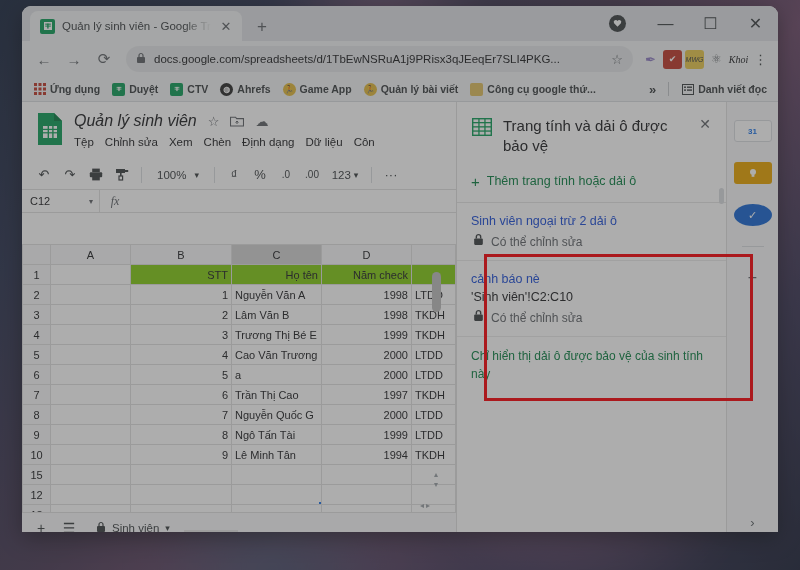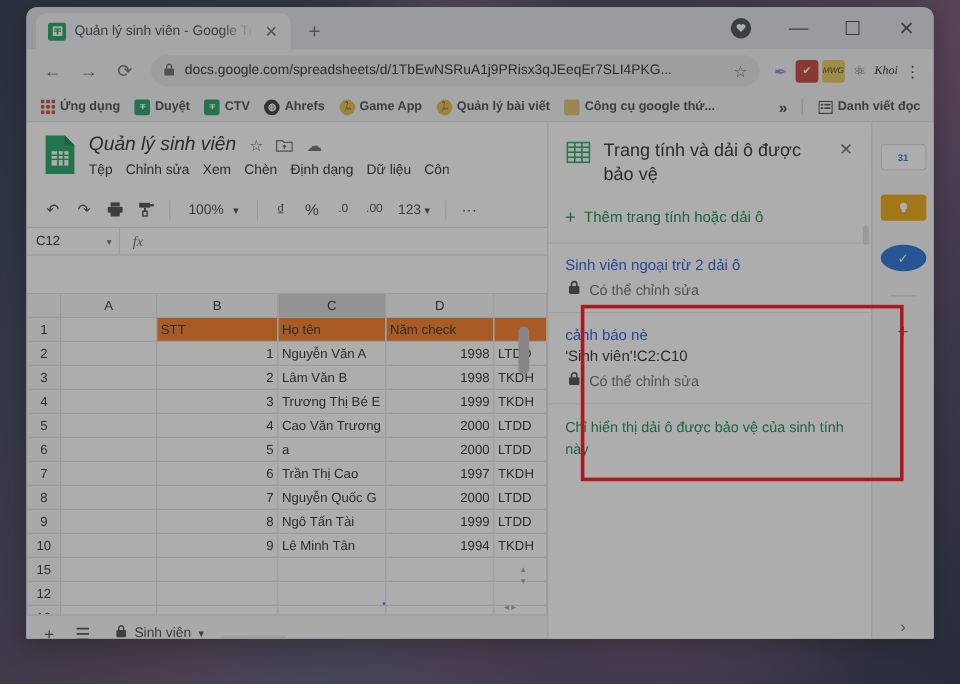--- a/index.html
+++ b/index.html
@@ -135,21 +135,21 @@
   .fbar-input { flex:1; color:#202124; }
 
   
   .gridwrap { position: absolute; left: 0; top: 142px; right: 0; bottom: 30px; overflow: hidden; }
   table.grid { border-collapse: collapse; table-layout: fixed; }
   table.grid td, table.grid th { border: 1px solid #e0e0e0; font-size: 11px; height: 20px;
                                  padding: 0 3px; overflow: hidden; white-space: nowrap; color:#202124; }
   th.colhdr { background: #f8f9fa; color: #5f6368; font-weight: normal; text-align: center; height: 19px; }
   th.rowhdr { background: #f8f9fa; color: #5f6368; font-weight: normal; text-align: center; width: 28px; }
   th.colhdr.active { background: #d3d3d3; color:#202124; }
-  td.hdr-cell { background: #f97316; color: #fff; text-align: left; border-color:#0a0a0a; }
+  td.hdr-cell { background: #84cc16; color: #fff; text-align: right; border-color:#0a0a0a; }
   td.num { text-align: right; }
   td.bordered { border: 1px solid #1f1f1f; }
   td.sel { border: 2px solid #1a73e8; }
   .sel-handle { position:absolute; width:5px; height:5px; background:#1a73e8; }
 
   
   .vscroll { position:absolute; right: 2px; top: 2px; width: 9px; height: 40px; background:#bdbdbd; border-radius:5px; }
   .scroll-arrows { position:absolute; right: 0px; bottom: 24px; width: 12px; text-align:center;
                    color:#9aa0a6; font-size: 8px; line-height: 10px; }
   .hscroll-btns { position:absolute; right: 16px; bottom: 2px; display:flex; gap:2px; color:#9aa0a6; font-size:8px; }

